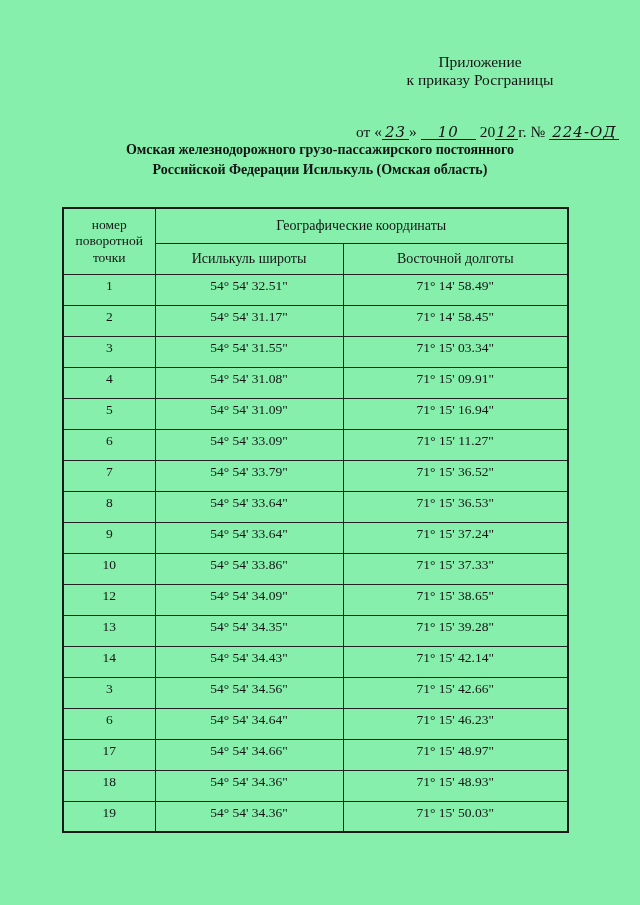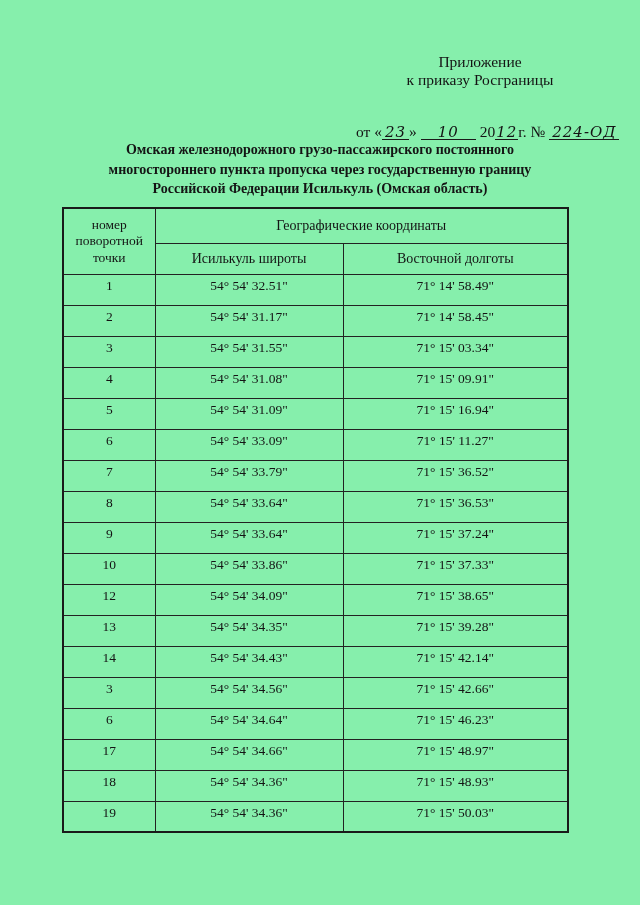--- a/index.html
+++ b/index.html
@@ -114,21 +114,20 @@
 <div class="page">
 
   <div class="appendix">
     <div>Приложение</div>
     <div>к приказу Росграницы</div>
     <div class="date-line"><span>от «</span><span class="hand blank day">23</span><span>»</span>&nbsp;<span class="hand blank month">10</span>&nbsp;<span>20</span><span class="hand blank year">12</span><span>г. №</span>&nbsp;<span class="hand blank order">224-ОД</span></div>
   </div>
 
   <div class="doc-title">
     <div>Омская железнодорожного грузо-пассажирского постоянного</div>
-    <div>многостороннего пункта пропуска через государственную границу</div>
     <div>Российской Федерации Исилькуль (Омская область)</div>
   </div>
 
   <table class="coords">
     <colgroup>
       <col class="c-num">
       <col class="c-lat">
       <col class="c-lon">
     </colgroup>
     <thead>

